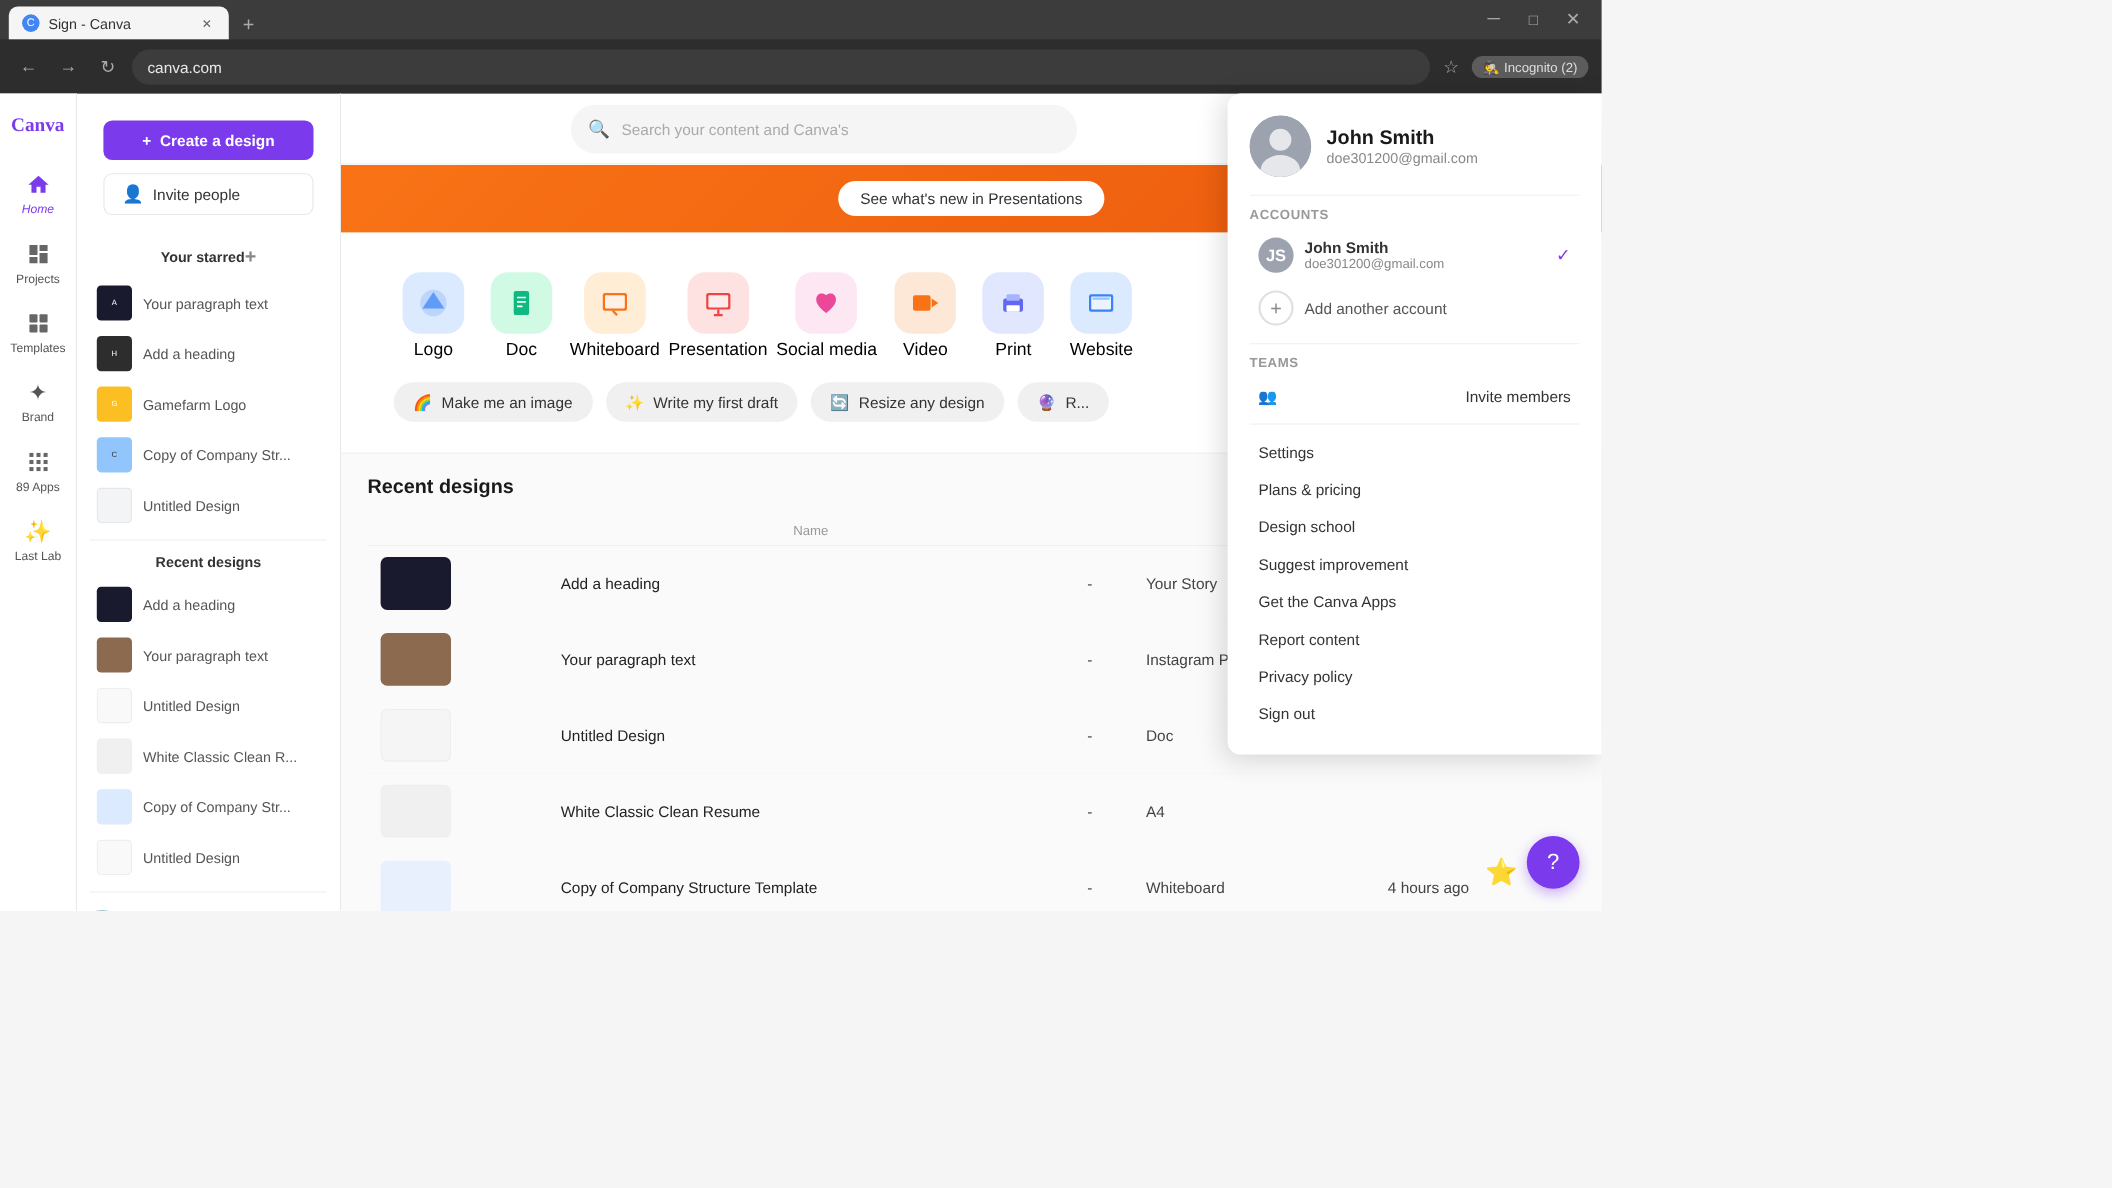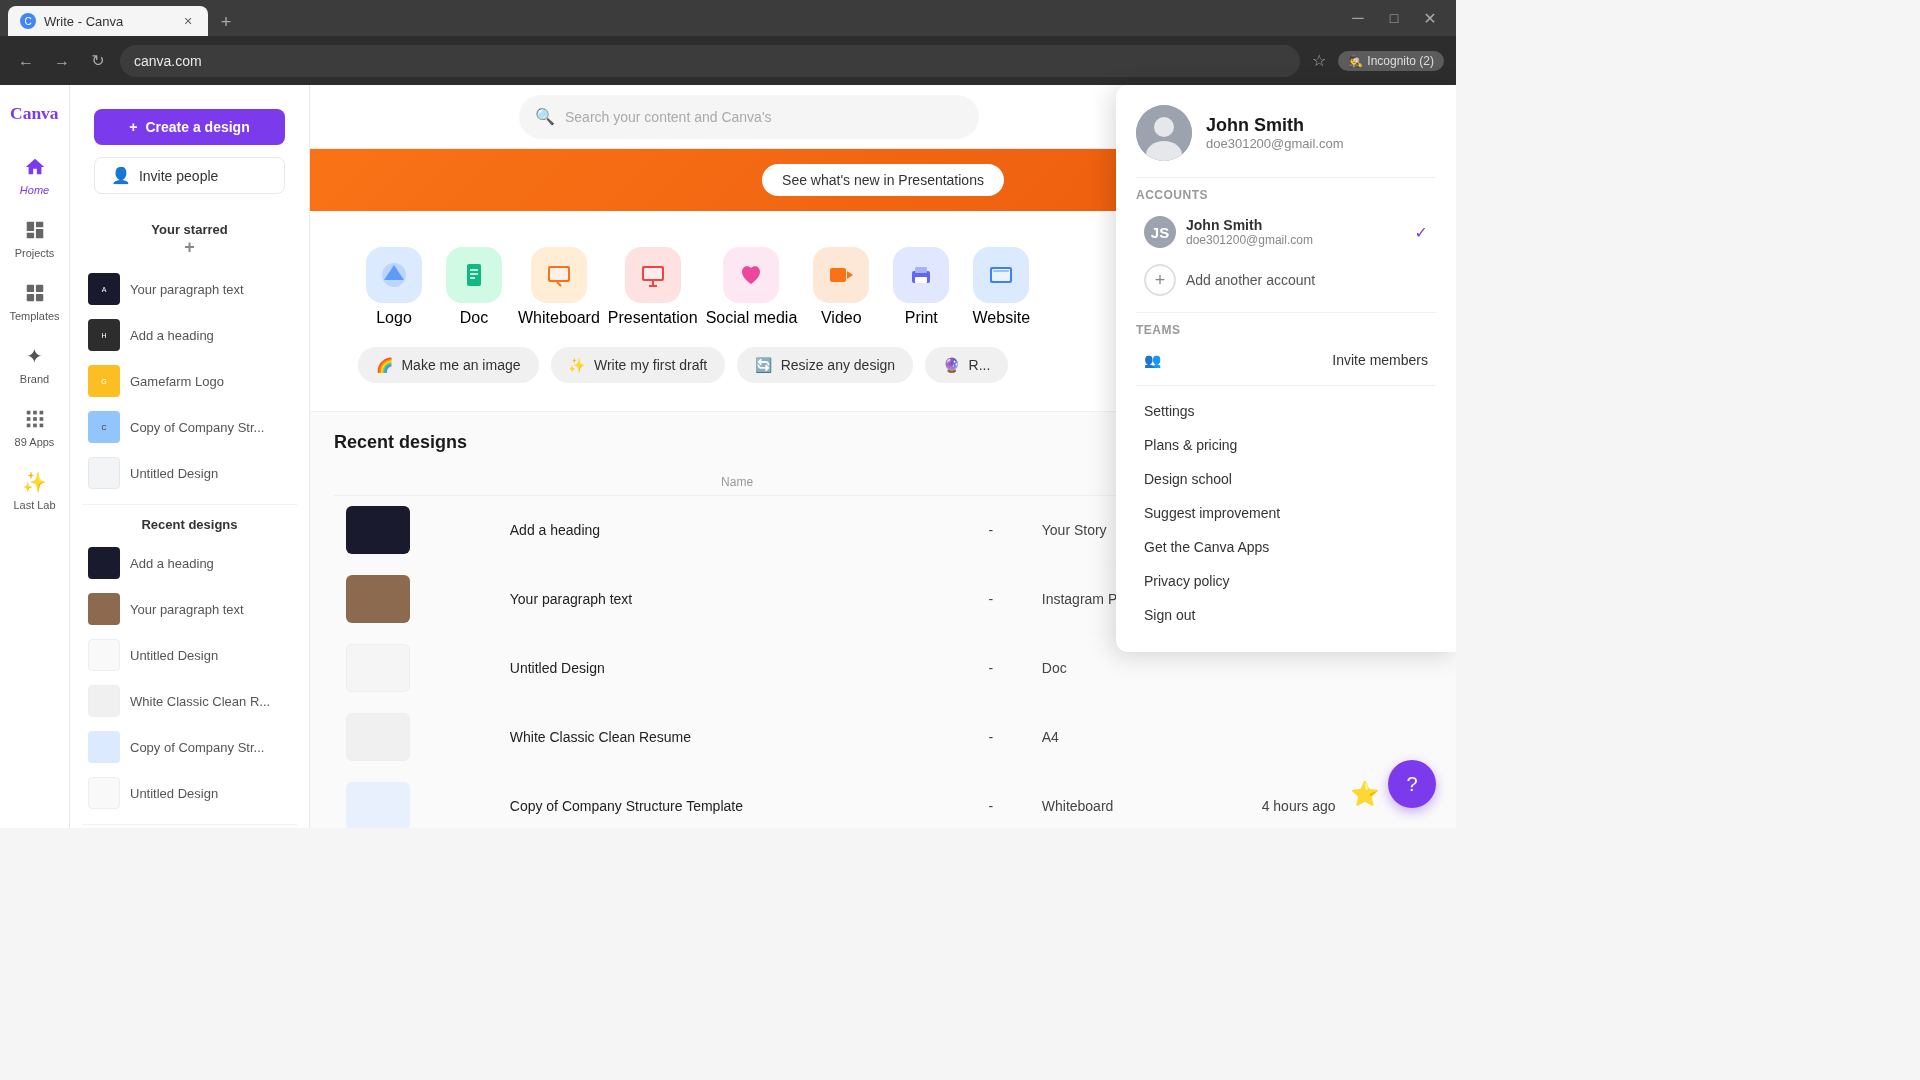--- a/index.html
+++ b/index.html
@@ -26,21 +26,21 @@
     .sidebar-logo { padding: 8px; margin-bottom: 4px; }
     .sidebar-logo svg { width: 50px; height: 24px; }
     .sidebar-item { width: 60px; display: flex; flex-direction: column; align-items: center; gap: 3px; padding: 8px 4px; border-radius: 8px; cursor: pointer; font-size: 11px; color: #555; }
     .sidebar-item.active { color: #7c3aed; font-style: italic; }
     .sidebar-icon { width: 28px; height: 28px; display: flex; align-items: center; justify-content: center; font-size: 20px; }
 
     
     .second-sidebar { width: 240px; background: white; border-right: 1px solid #e8e8e8; overflow-y: auto; padding: 12px 0; }
     .create-btn { margin: 0 12px 12px; background: #7c3aed; color: white; border: none; border-radius: 8px; padding: 10px 16px; font-size: 14px; font-weight: 600; cursor: pointer; display: flex; align-items: center; gap: 8px; width: calc(100% - 24px); justify-content: center; }
     .invite-btn { margin: 0 12px 16px; background: white; color: #333; border: 1px solid #e8e8e8; border-radius: 8px; padding: 8px 16px; font-size: 14px; cursor: pointer; display: flex; align-items: center; gap: 8px; width: calc(100% - 24px); }
-    .sidebar-section-header { padding: 4px 12px 8px; font-size: 13px; font-weight: 600; color: #333; display: flex; align-items: center; justify-content: flex-end; flex-direction: column; }
+    .sidebar-section-header { padding: 4px 12px 8px; font-size: 13px; font-weight: 600; color: #333; display: flex; align-items: center; justify-content: center; }
     .sidebar-list-item { padding: 7px 12px; display: flex; align-items: center; gap: 10px; cursor: pointer; font-size: 13px; color: #555; border-radius: 6px; margin: 0 6px; }
     .item-thumb { width: 32px; height: 32px; border-radius: 4px; background: #ddd; flex-shrink: 0; overflow: hidden; display: flex; align-items: center; justify-content: center; font-size: 10px; }
     .section-divider { height: 1px; background: #f0f0f0; margin: 8px 12px; }
     .trash-item { padding: 7px 12px; display: flex; align-items: center; gap: 10px; cursor: pointer; font-size: 13px; color: #555; }
 
     
     .main-content { flex: 1; overflow-y: auto; background: #fafafa; }
 
     
     .banner { background: linear-gradient(135deg, #f97316, #ea580c); height: 62px; display: flex; align-items: center; justify-content: center; margin: 0; }
@@ -105,21 +105,21 @@
 <div class="browser-chrome">
   <div class="browser-tabs">
 
     <div style="position:absolute;top:4px;right:12px;display:flex;gap:8px;z-index:999;">
       <div class="nav-btn" style="color:#aaa;font-size:16px;">─</div>
       <div class="nav-btn" style="color:#aaa;font-size:14px;">□</div>
       <div class="nav-btn" style="color:#aaa;font-size:16px;">✕</div>
     </div>
     <div class="browser-tab">
       <div class="favicon">C</div>
-      <span>Write - Canva</span>
+      <span>Sign - Canva</span>
       <div class="close-btn">✕</div>
     </div>
     <div class="new-tab-btn">+</div>
   </div>
   <div class="browser-toolbar">
     <div class="nav-btn">←</div>
     <div class="nav-btn">→</div>
     <div class="nav-btn">↻</div>
     <div class="address-bar">
       <span>canva.com</span>
@@ -546,20 +546,23 @@
   <div class="dropdown-item">
     <span>Design school</span>
   </div>
   <div class="dropdown-item">
     <span>Suggest improvement</span>
   </div>
   <div class="dropdown-item">
     <span>Get the Canva Apps</span>
   </div>
   <div class="dropdown-item">
+    <span>Report content</span>
+  </div>
+  <div class="dropdown-item">
     <span>Privacy policy</span>
   </div>
   <div class="dropdown-item">
     <span>Sign out</span>
   </div>
 </div>
 
 <div class="help-btn">?</div>
 <div class="star-btn">⭐</div>
 

